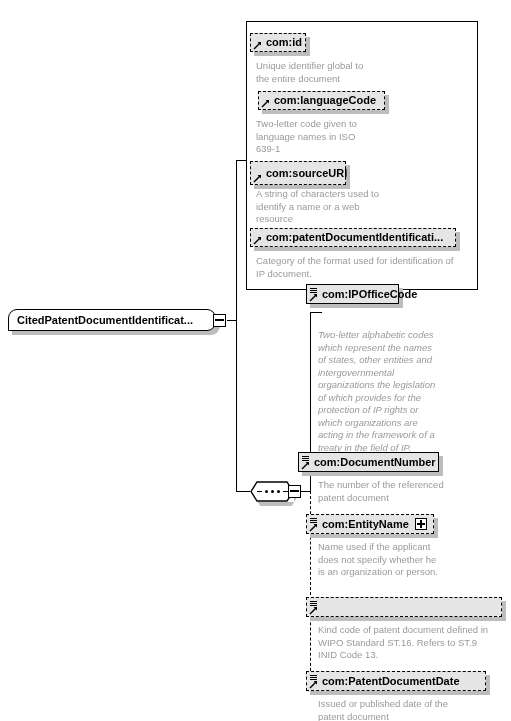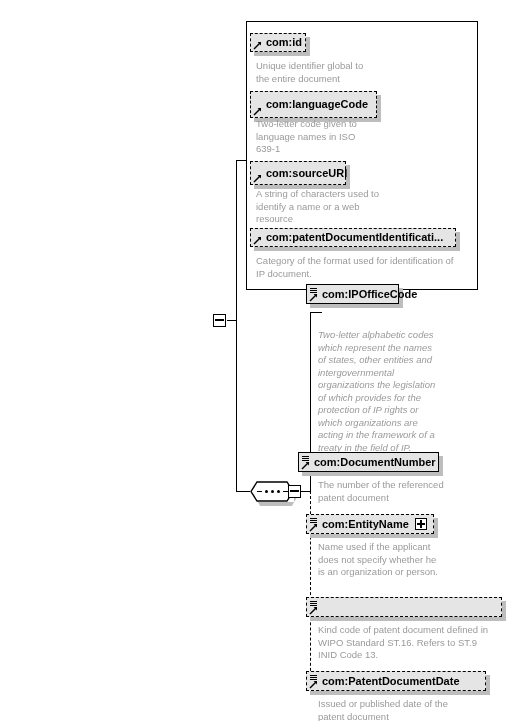--- a/index.html
+++ b/index.html
@@ -126,21 +126,21 @@
       <svg class="glyph-arrow" viewBox="0 0 9 9">
         <path d="M1,8 L7,2" stroke="#000" stroke-width="1.4" fill="none"></path>
         <path d="M8,1 L8,4.4 L4.6,1 Z" fill="#000"></path>
       </svg>
       <span class="name">com:id</span>
     </div>
   </div>
   <div class="doc" style="left:256px;top:60px;width:180px;">Unique identifier global to
 the entire document</div>
 
-  <div class="node" style="left:250px;top:91px;width:127px;height:27px;">
+  <div class="node" style="left:258px;top:91px;width:127px;height:19px;">
     <div class="shadow"></div>
     <div class="nbox dashed">
       <svg class="glyph-arrow" viewBox="0 0 9 9">
         <path d="M1,8 L7,2" stroke="#000" stroke-width="1.4" fill="none"></path>
         <path d="M8,1 L8,4.4 L4.6,1 Z" fill="#000"></path>
       </svg>
       <span class="name">com:languageCode</span>
     </div>
   </div>
   <div class="doc" style="left:256px;top:118px;width:180px;">Two-letter code given to
@@ -167,20 +167,26 @@
       <svg class="glyph-arrow" viewBox="0 0 9 9">
         <path d="M1,8 L7,2" stroke="#000" stroke-width="1.4" fill="none"></path>
         <path d="M8,1 L8,4.4 L4.6,1 Z" fill="#000"></path>
       </svg>
       <span class="name">com:patentDocumentIdentificati...</span>
     </div>
   </div>
   <div class="doc" style="left:256px;top:255px;width:215px;">Category of the format used for identification of
 IP document.</div>
 
+  <div class="root-node" style="left:8px;top:309px;width:208px;height:22px;">
+    <div class="root-shadow"></div>
+    <div class="root-box">
+      <span class="name">CitedPatentDocumentIdentificat...</span>
+    </div>
+  </div>
 
   <div style="position:absolute;left:213px;top:314px;">
     <span class="exp" style="display:block;width:13px;height:13px;"></span>
   </div>
 
   <div class="seq" style="left:250px;top:481px;width:44px;height:21px;">
     <div class="seq-shadow"></div>
     <div class="seq-box">
       <svg class="seq-svg" width="44" height="21" viewBox="0 0 44 21">
         <polygon points="7,1 37,1 43,10.5 37,20 7,20 1,10.5" fill="#ffffff" stroke="#000000" stroke-width="1.4"></polygon>

